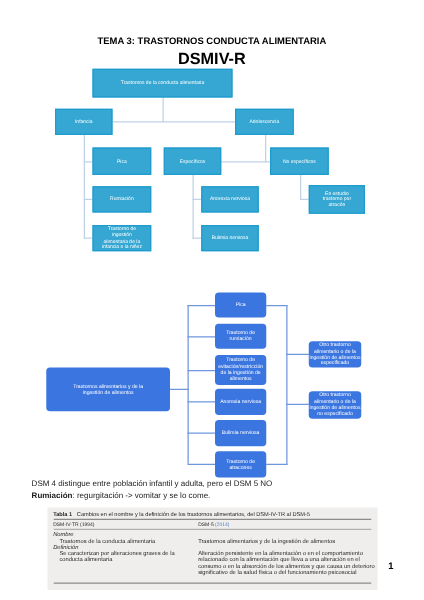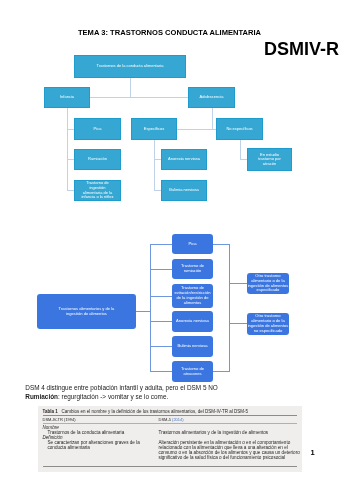--- a/index.html
+++ b/index.html
@@ -1,21 +1,21 @@
 <!DOCTYPE html>
 <html><head>
 <meta charset="utf-8">
 <style>
   html,body{margin:0;padding:0;}
   body{width:339px;height:480px;background:#fff;font-family:"Liberation Sans",sans-serif;
        -webkit-font-smoothing:antialiased;overflow:hidden;position:relative;}
   .page{position:absolute;inset:0;}
   .abs{position:absolute;}
   #doc-title{left:0;right:0;top:27.6px;text-align:center;font-size:7.55px;font-weight:bold;letter-spacing:0.02px;color:#000;}
-  #h-dsm4{left:0;right:0;top:39px;text-align:right;font-size:18px;font-weight:bold;color:#000;}
+  #h-dsm4{left:0;right:0;top:39px;text-align:center;font-size:13px;font-weight:bold;color:#000;}
   #h-dsm5{left:134.5px;top:206.5px;text-align:left;font-size:14.8px;font-weight:bold;color:#000;}
 
   
   .d4box{position:absolute;background:#35a7d2;color:#fff;display:flex;align-items:center;
          border:0.6px solid #1d9ccd;
          justify-content:center;text-align:center;font-size:4px;line-height:1.15;
          box-sizing:border-box;padding:1px;}
   .d4line{position:absolute;background:#bfd2e8;}
   .d4box>.ln,.d5box>.ln,#tbl .cell>.ln{display:block;white-space:nowrap;}
   .d4box,.d5box{flex-direction:column;}

